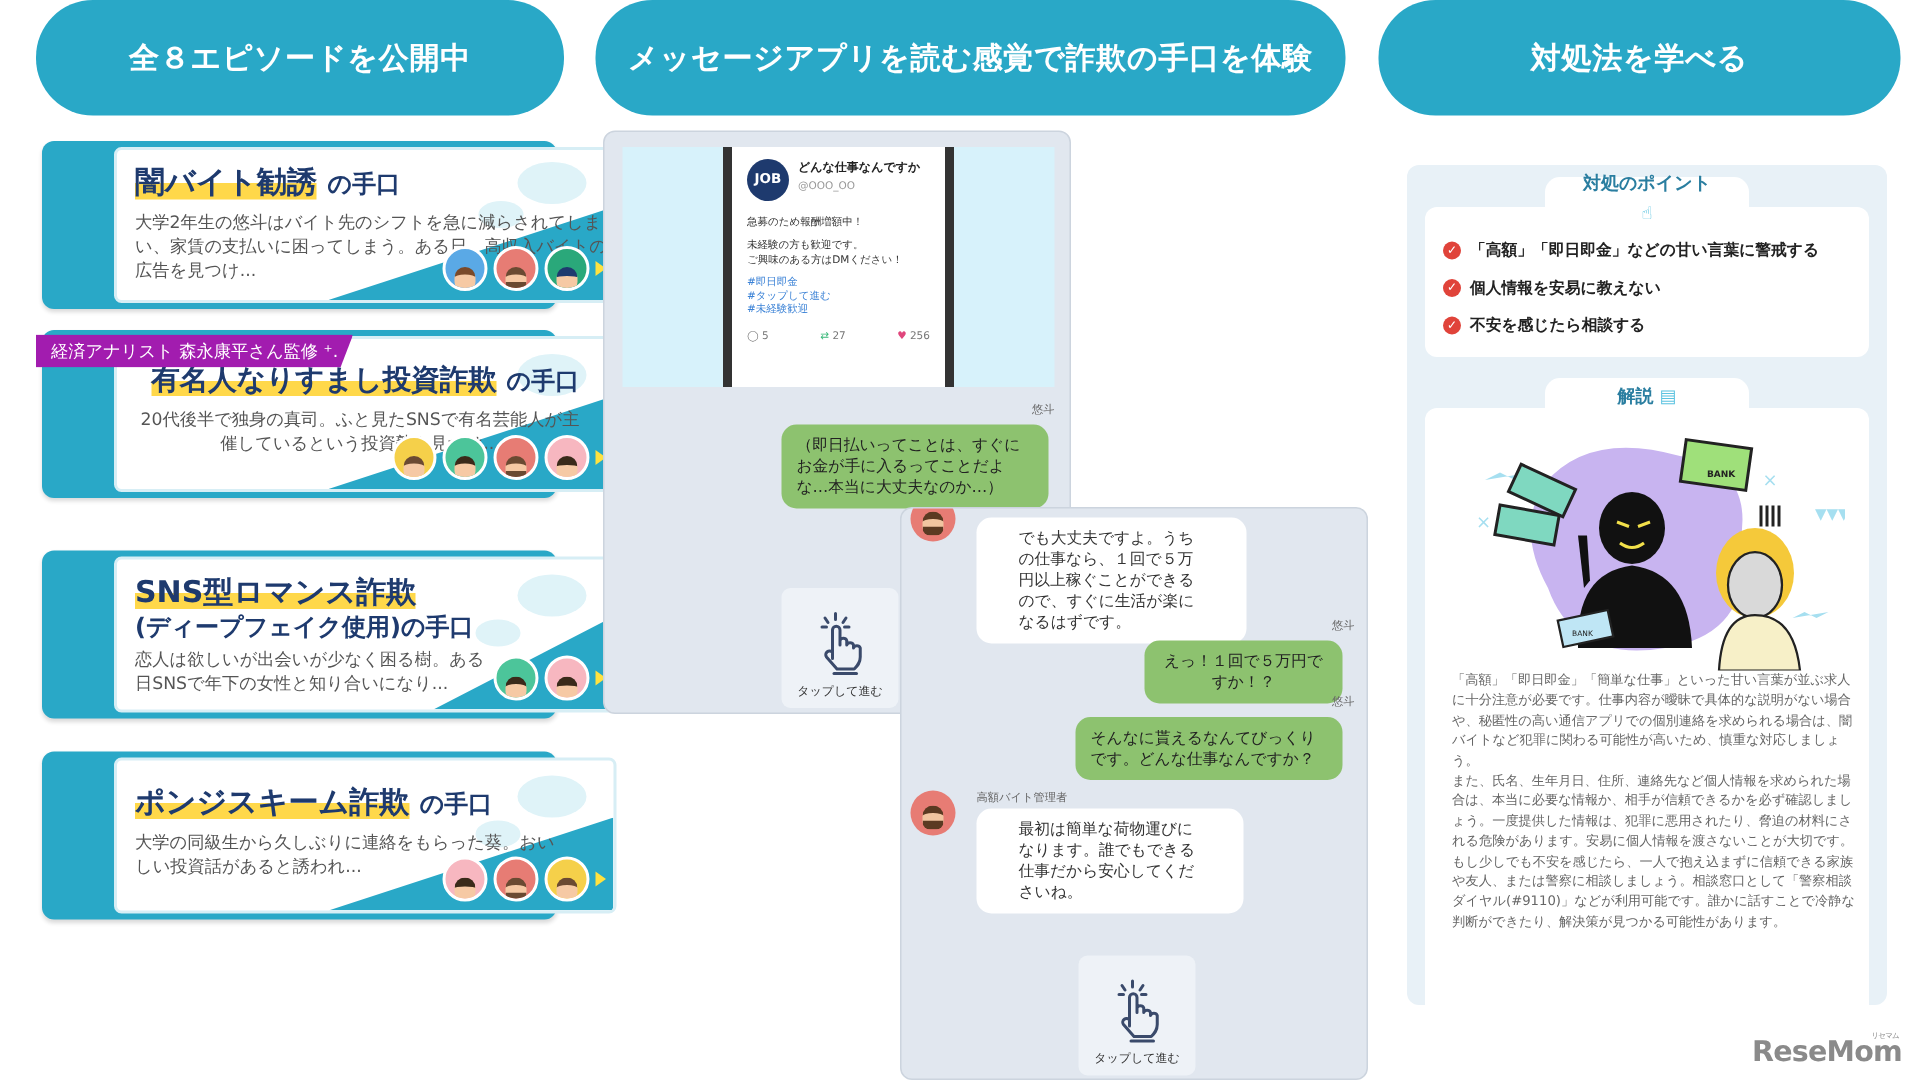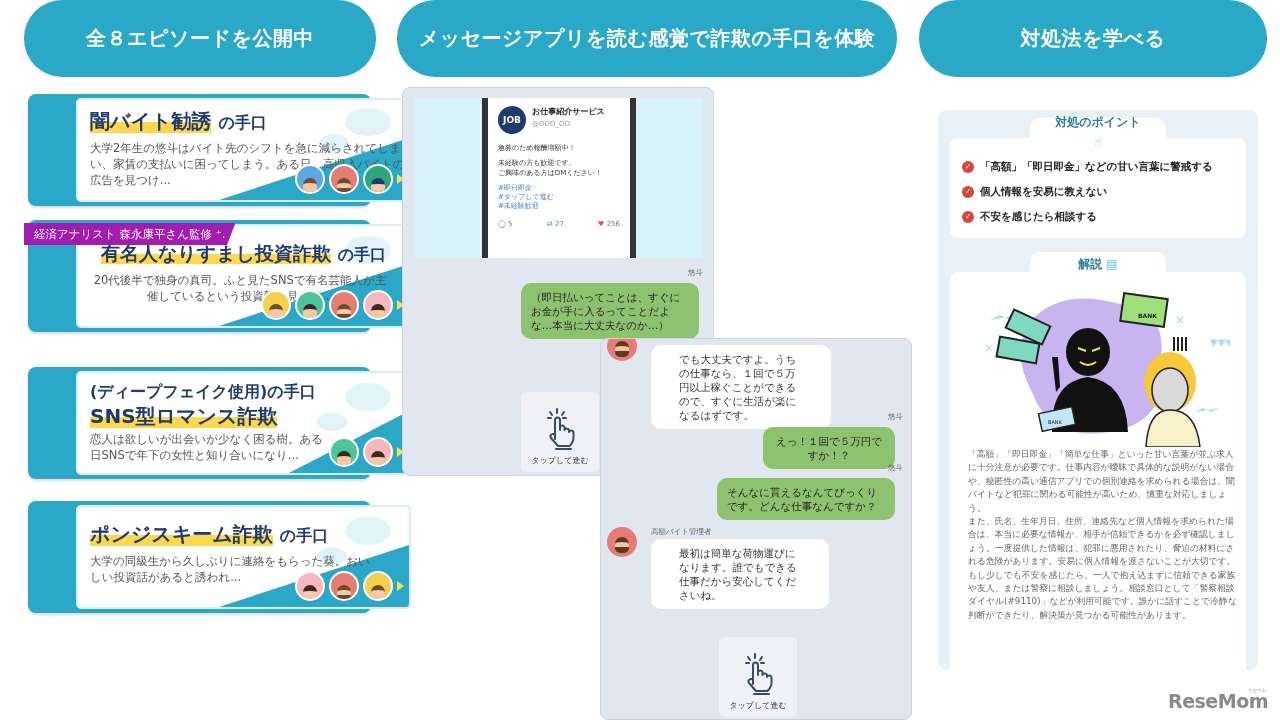--- a/index.html
+++ b/index.html
@@ -151,22 +151,22 @@
     </div>
     <div class="play-arrow"></div>
   </div>
 </div>
 
 <div class="card" style="top:367px;height:112px;">
   <div class="card-inner">
     <div class="bubble-deco" style="right:18px;top:10px;width:46px;height:28px;"></div>
     <div class="bubble-deco" style="right:62px;top:40px;width:30px;height:18px;"></div>
     <div class="card-wedge" style="width:120px;"></div>
+    <div class="card-title"><span class="hl">SNS型ロマンス詐欺</span></div>
     <div class="card-title" style="font-size:16px;line-height:22px;">(ディープフェイク使用)の手口</div>
-    <div class="card-title"><span class="hl">SNS型ロマンス詐欺</span></div>
     <div class="card-desc" style="width:240px;margin-top:2px;">恋人は欲しいが出会いが少なく困る樹。ある日SNSで年下の女性と知り合いになり...</div>
     <div class="avatars">
       <div class="avatar" style="background:#4cc59a">
           <div class="face" style="border-top:5px solid #3a2a1a"></div>
         </div>
       <div class="avatar" style="background:#f7b7c0">
           <div class="face" style="border-top:6px solid #3a2a1a"></div>
         </div>
     </div>
     <div class="play-arrow"></div>
@@ -194,21 +194,21 @@
     <div class="play-arrow"></div>
   </div>
 </div>
 
 <div class="phone" id="phone1">
   <div class="tweet-bg"></div>
   <div class="tweet-card">
     <div class="tw-head">
       <div class="job-logo">JOB</div>
       <div>
-        <div class="tw-name">お仕事紹介サービス</div>
+        <div class="tw-name">どんな仕事なんですか</div>
         <div class="tw-handle">@OOO_OO</div>
       </div>
     </div>
     <div class="tw-body">
       <div>急募のため報酬増額中！</div>
       <div style="margin-top:5px">未経験の方も歓迎です。</div>
       <div>ご興味のある方はDMください！</div>
     </div>
     <div class="tw-tags">
       <div>#即日即金</div>

